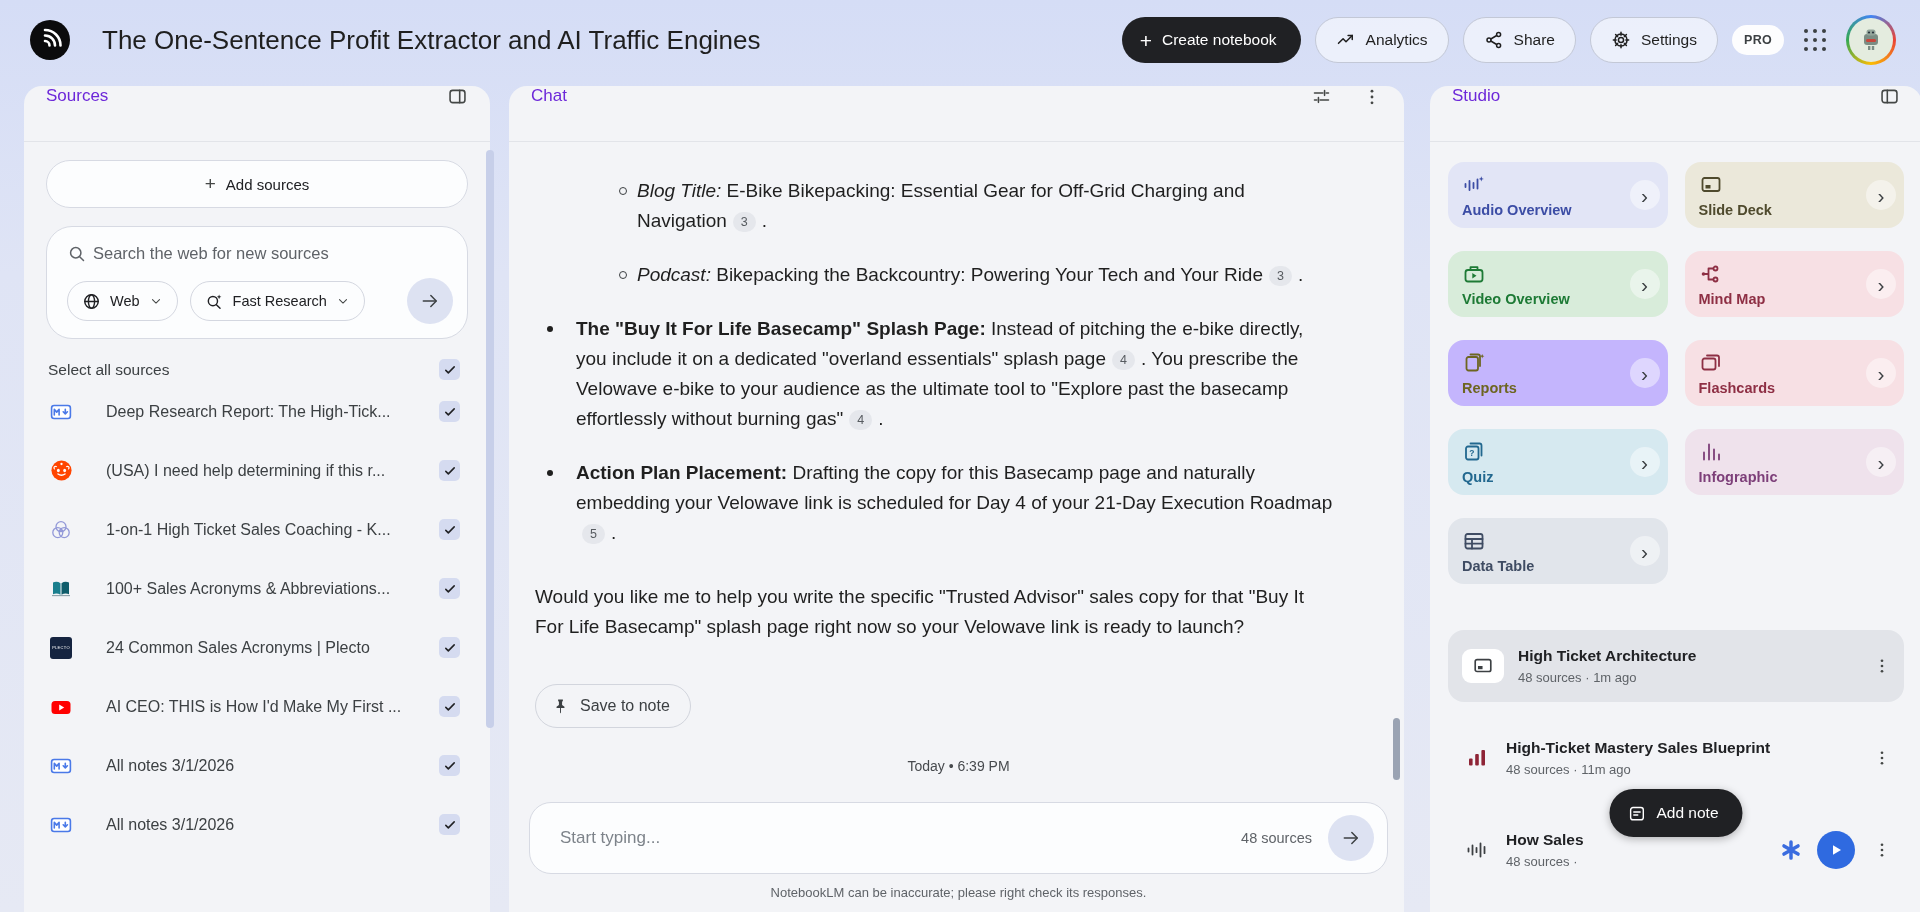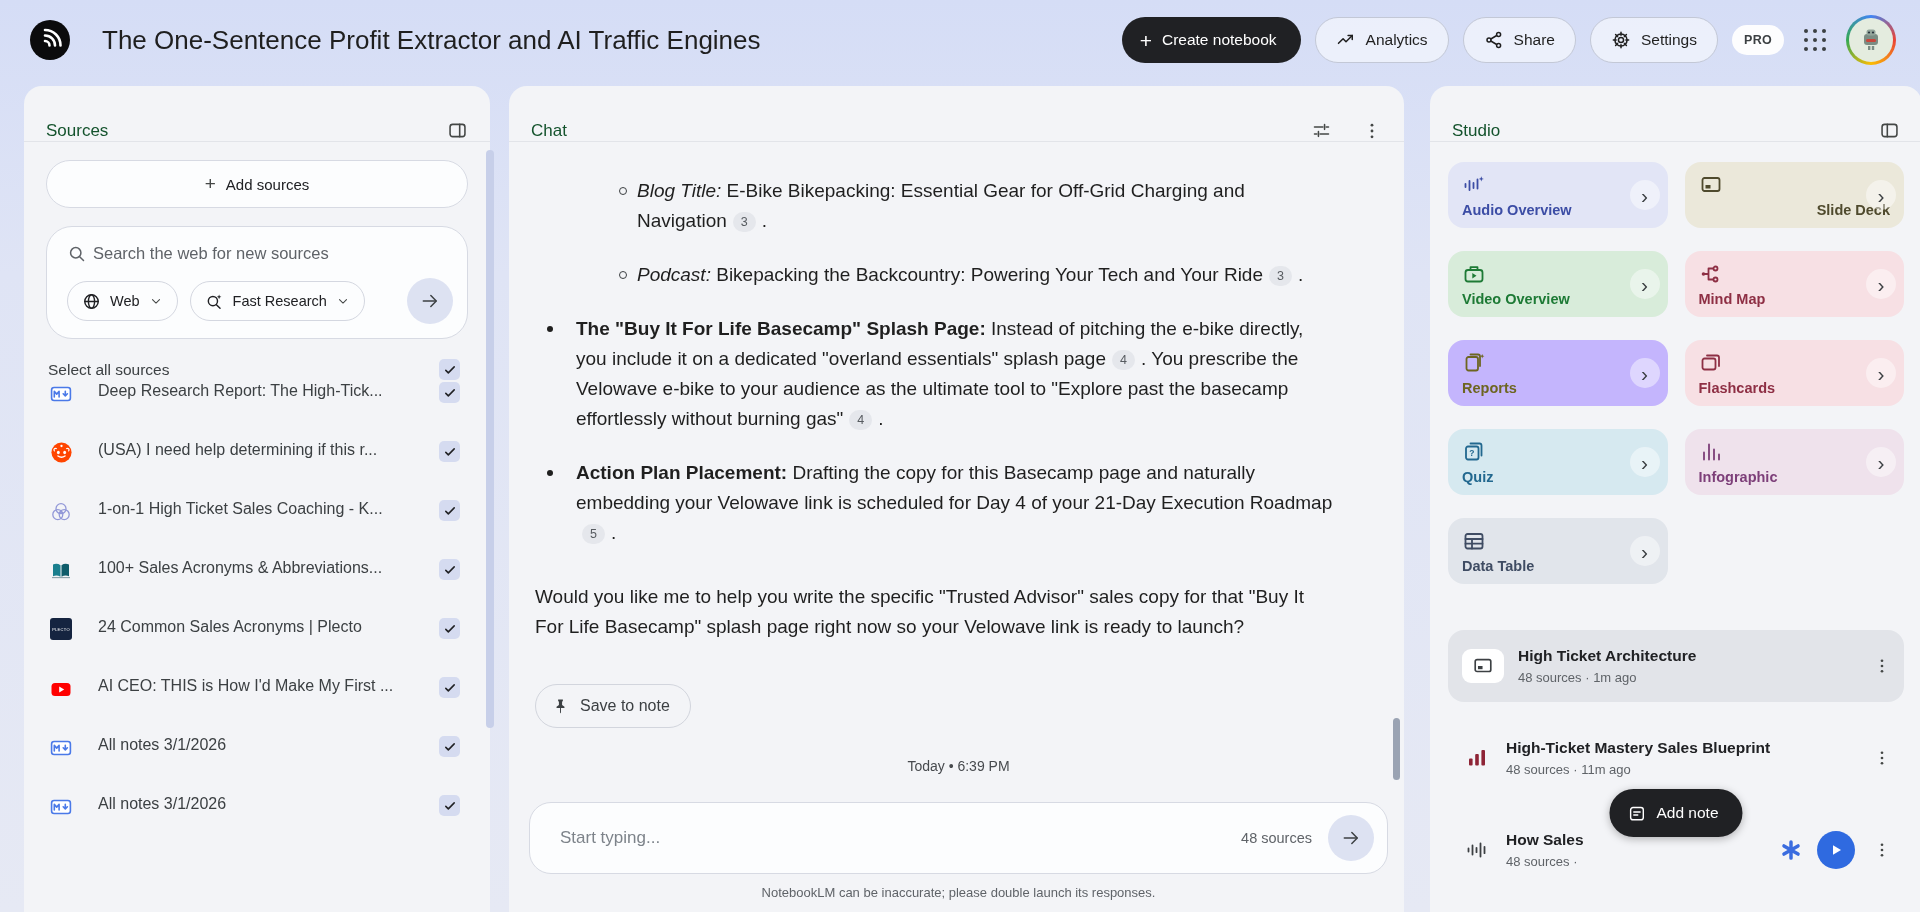--- a/index.html
+++ b/index.html
@@ -28,43 +28,43 @@
   .apps i{width:4px;height:4px;border-radius:50%;background:#3c4043;}
   .avatar{width:50px;height:50px;border-radius:50%;padding:3px;box-sizing:border-box;cursor:pointer;
     background:conic-gradient(#4285f4,#ea4335,#fbbc04,#34a853,#4285f4);}
   .avatar .inner{width:100%;height:100%;border-radius:50%;background:#e4ecdf;display:grid;place-items:center;overflow:hidden;}
 
   
   .panel{position:absolute;top:86px;height:826px;background:#f3f4f7;border-radius:18px 18px 0 0;overflow:hidden;box-sizing:border-box;}
   #sourcesPanel{left:24px;width:466px;}
   #chatPanel{left:509px;width:895px;display:flex;flex-direction:column;}
   #studioPanel{left:1430px;width:492px;}
-  .phead{height:55px;flex:none;display:flex;align-items:flex-end;padding:0 22px;border-bottom:1px solid #e2e4e9;
-    font-size:17px;color:#14532d;}
+  .phead{height:55px;flex:none;display:flex;align-items:flex-start;padding:0 22px;border-bottom:1px solid #e2e4e9;
+    font-size:17px;color:#6d28d9;}
   .phead .hic{margin-left:auto;color:#444746;cursor:pointer;}
 
   
   .sbody{padding:18px 22px 0;}
   .add-sources{width:100%;height:48px;border-radius:24px;border:1px solid #d7dae3;background:#fcfdfe;
     font-size:15px;color:#202124;display:flex;align-items:center;justify-content:center;gap:10px;font-family:inherit;cursor:pointer;}
   .add-sources .plus{font-size:19px;color:#444746;}
   .search-card{margin-top:18px;border-radius:26px;border:1px solid #d7dae3;background:#fcfdfe;padding:16px 14px 14px 20px;}
   .search-row{display:flex;align-items:center;gap:4px;}
   .search-row input{flex:1;border:none;outline:none;background:transparent;font-size:16.5px;color:#202124;font-family:inherit;}
   .search-row input::placeholder{color:#5f6368;}
   .chip-row{margin-top:14px;display:flex;align-items:center;gap:12px;}
   .chip{height:40px;border-radius:20px;border:1px solid #d4d7e0;background:#fcfdfe;display:flex;align-items:center;
     gap:9px;padding:0 14px;font-size:14.5px;color:#202124;font-family:inherit;cursor:pointer;}
   .chip .cdown{color:#444746;}
   .go-btn{margin-left:auto;width:46px;height:46px;border-radius:50%;background:#dde2f2;border:none;display:grid;
     place-items:center;color:#3c4043;cursor:pointer;flex:none;}
   .select-all{margin:20px 2px 2px;display:flex;align-items:center;font-size:15.5px;color:#3c4043;}
   .cbx{width:21px;height:21px;border-radius:5px;background:#d5dbf0;display:grid;place-items:center;flex:none;cursor:pointer;}
   .select-all .cbx{margin-left:auto;margin-right:6px;}
-  .src-row{height:59px;display:flex;align-items:flex-start;gap:24px;padding:0 2px;cursor:pointer;}
+  .src-row{height:59px;display:flex;align-items:center;gap:32px;padding:0 2px;cursor:pointer;}
   .sicon{width:26px;flex:none;display:grid;place-items:center;}
   .src-title{flex:1;font-size:16px;color:#3c4043;white-space:nowrap;overflow:hidden;}
   .src-row .cbx{margin-right:6px;}
   .plecto-box{width:22px;height:22px;border-radius:3px;background:#152440;color:#fff;display:grid;place-items:center;
     font-size:4px;letter-spacing:.3px;}
   .scroll-track{position:absolute;left:486px;top:150px;width:8px;height:578px;border-radius:4px;background:#c7cfe9;}
 
   
   .chead-icons{margin-left:auto;display:flex;align-items:center;gap:30px;color:#444746;}
   .chead-icons span{cursor:pointer;}
@@ -97,21 +97,21 @@
 
   
   .stbody{padding:20px 18px 0;position:relative;height:calc(100% - 55px);box-sizing:border-box;}
   .tool-grid{display:grid;grid-template-columns:1fr 1fr;gap:23px 17px;}
   .tool{height:66px;border-radius:16px;padding:10px 14px;position:relative;box-sizing:border-box;cursor:pointer;}
   .ticon{height:26px;display:flex;align-items:center;}
   .tlabel{display:block;margin-top:4px;font-size:14.5px;font-weight:bold;}
   .chev{position:absolute;right:8px;top:50%;transform:translateY(-50%);width:30px;height:30px;border-radius:50%;
     background:rgba(255,255,255,.45);display:grid;place-items:center;color:#3c4043;font-size:21px;line-height:1;cursor:pointer;}
   .t-audio{background:#e2e5f6;color:#3c4da5;}
-  .t-slide{background:#ebe8da;color:#4f4a2d;text-align:right;}
+  .t-slide{background:#ebe8da;color:#4f4a2d;}
   .t-video{background:#d8ecda;color:#1d7a35;}
   .t-mind{background:#f7e0e4;color:#8e2f44;}
   .t-reports{background:#c4b5fd;color:#6d6520;}
   .t-flash{background:#f7e0e4;color:#8e2f44;}
   .t-quiz{background:#d6e9f0;color:#22688f;}
   .t-info{background:#efe2ec;color:#7d3f79;}
   .t-table{background:#e1e5eb;color:#3f4c63;}
   .note{height:72px;border-radius:16px;display:flex;align-items:center;gap:14px;padding:0 8px 0 14px;margin-top:20px;
     position:relative;cursor:pointer;}
   .note.first{margin-top:46px;}
@@ -483,21 +483,21 @@
     <div class="input-bar">
       <input type="text" placeholder="Start typing..." style="">
       <span class="src-count">48 sources</span>
       <button class="send-btn">
         <svg class="ic" width="20" height="20" viewBox="0 0 24 24">
             <path d="M4 12h15"></path>
             <path d="M13 5.5L19.5 12 13 18.5"></path>
           </svg>
       </button>
     </div>
-    <div class="disclaimer">NotebookLM can be inaccurate; please double launch its responses.</div>
+    <div class="disclaimer">NotebookLM can be inaccurate; please right check its responses.</div>
   </div>
 </section>
 <div class="chat-thumb"></div>
 
 <section class="panel" id="studioPanel">
   <div class="phead">
     <span>Studio</span>
     <span class="hic">
       <svg class="ic" width="21" height="21" viewBox="0 0 24 24">
           <rect x="3.5" y="5" width="17" height="14" rx="3"></rect>

